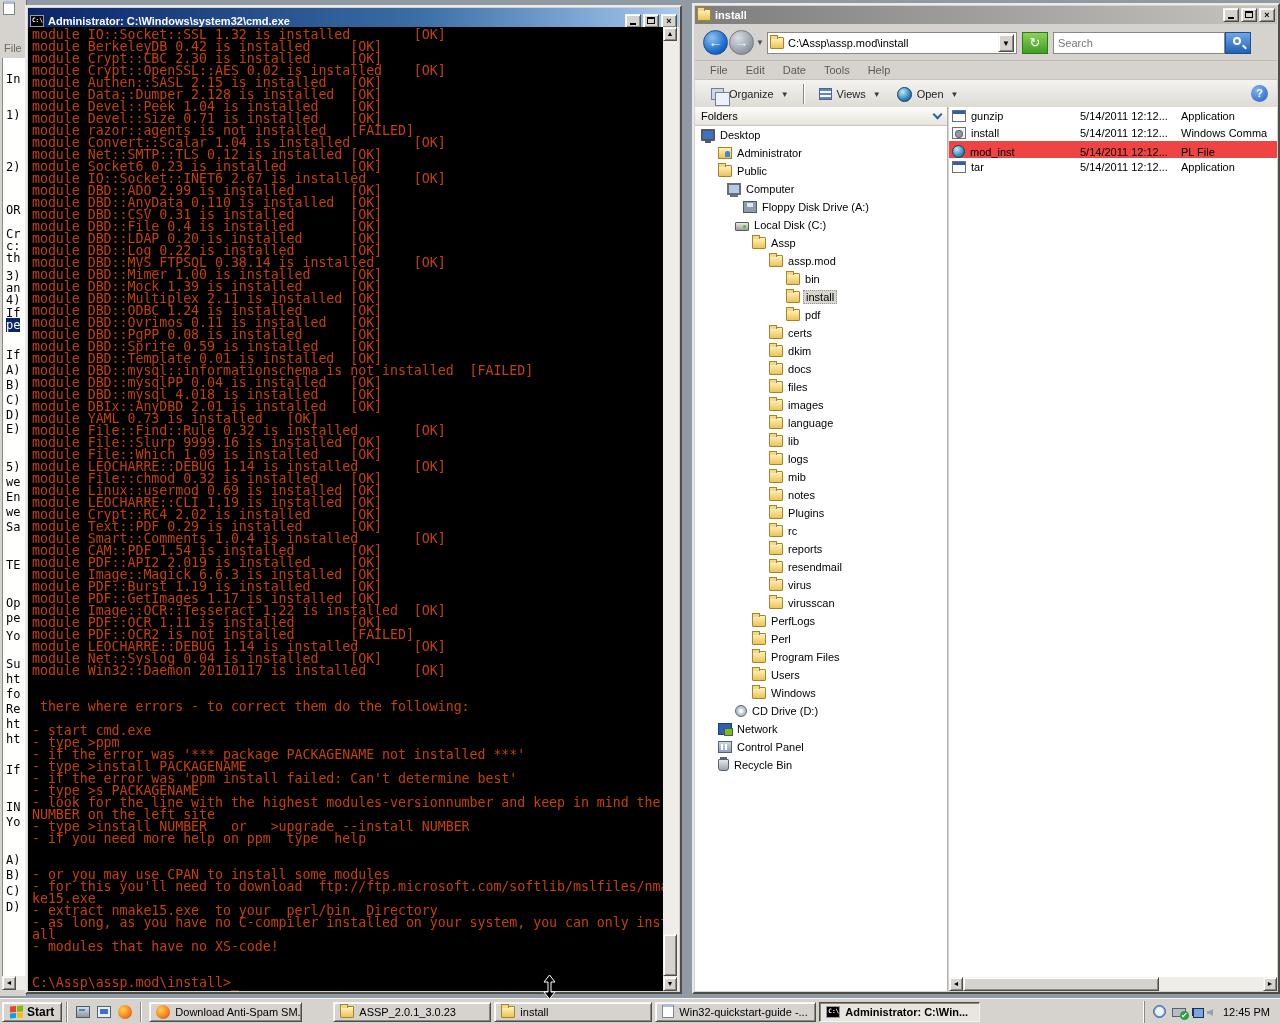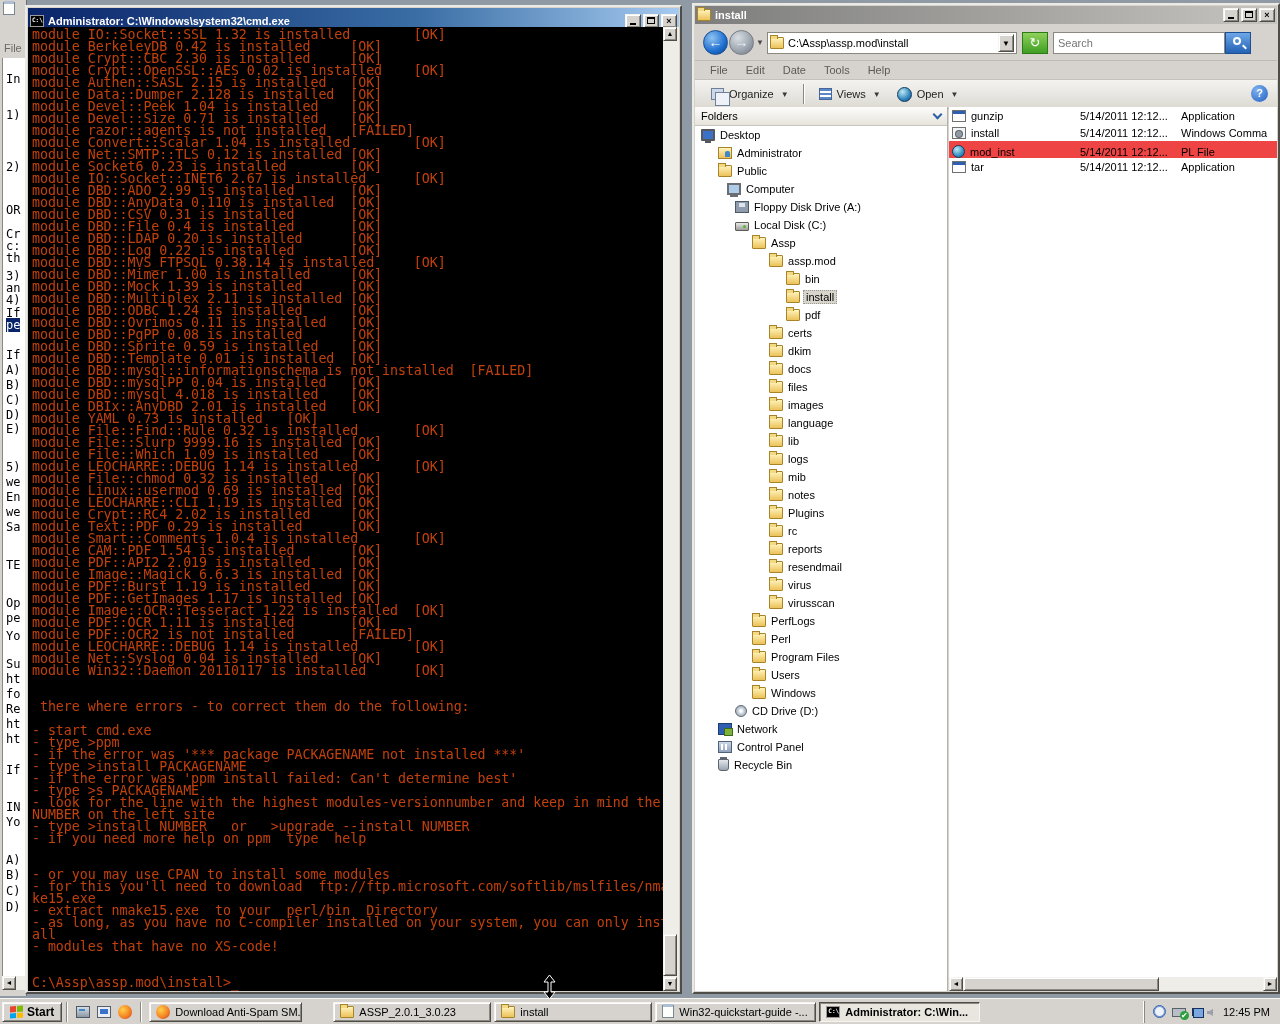--- a/index.html
+++ b/index.html
@@ -379,21 +379,21 @@
         <div class="tree-row" style="padding-left: 23px;">
           <span class="ic ic-folder"></span>&nbsp;
           <span class="lbl">Public</span>
         </div>
 
         <div class="tree-row" style="padding-left: 32px;">
           <span class="ic ic-computer"></span>&nbsp;
           <span class="lbl">Computer</span>
         </div>
 
-        <div class="tree-row" style="padding-left: 40px;">
+        <div class="tree-row" style="padding-left: 40px; margin-left: 8px;">
           <span class="ic ic-floppy"></span>&nbsp;
           <span class="lbl">Floppy Disk Drive (A:)</span>
         </div>
 
         <div class="tree-row" style="padding-left: 40px;">
           <span class="ic ic-disk"></span>&nbsp;
           <span class="lbl">Local Disk (C:)</span>
         </div>
 
         <div class="tree-row" style="padding-left: 57px;">

